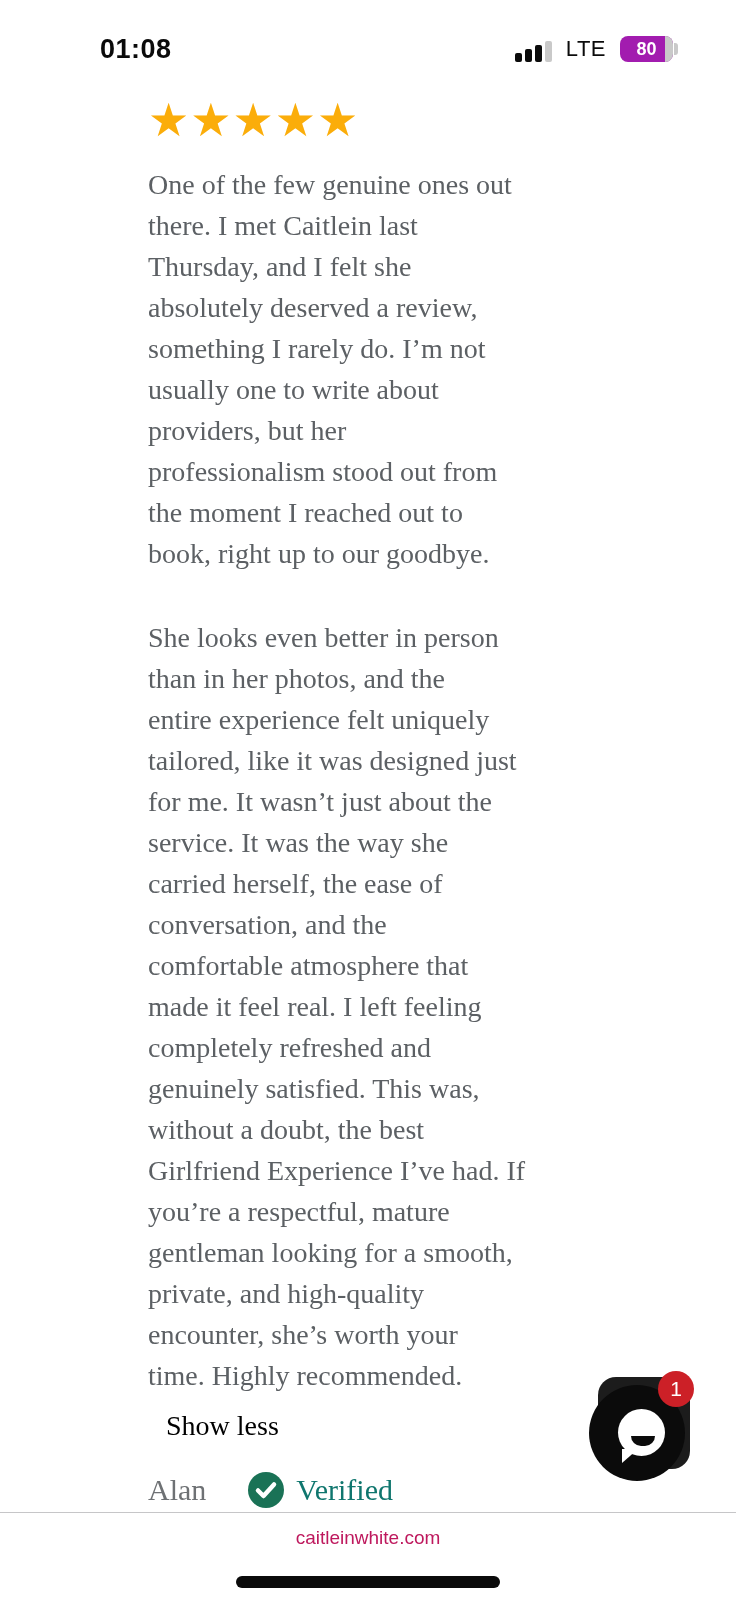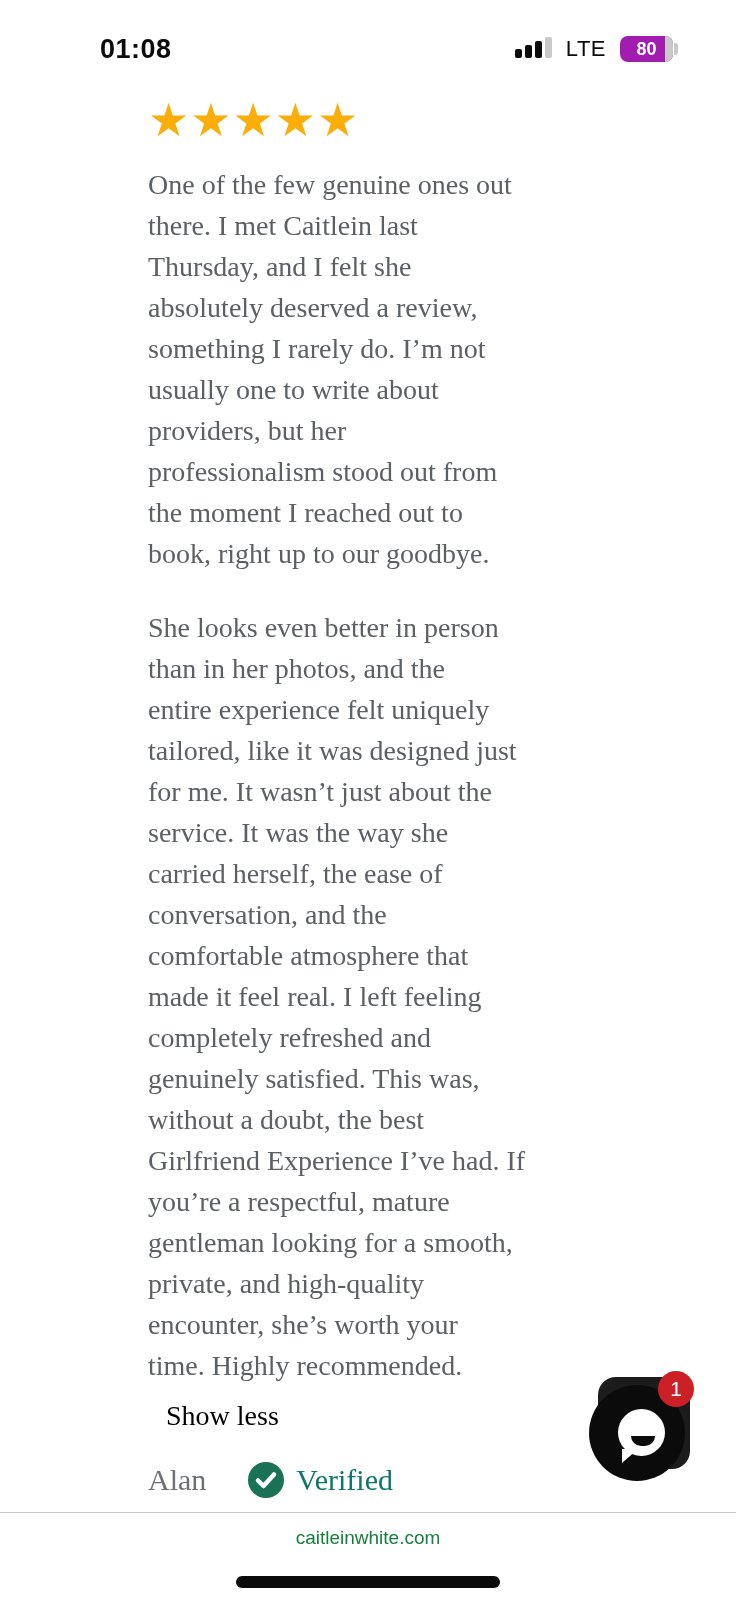--- a/index.html
+++ b/index.html
@@ -4,21 +4,21 @@
 <style>
   * { margin:0; padding:0; box-sizing:border-box; }
   html,body { width:736px; height:1600px; background:#ffffff; overflow:hidden;
               font-family:"Liberation Sans", sans-serif; }
   .screen { position:relative; width:736px; height:1600px; background:#fff;padding-left:22px; }
 
   
   .status-bar { position:absolute; top:0; left:0; width:736px; height:76px; }
   .sb-time { position:absolute; left:100px; top:34px; font-size:27px; font-weight:bold;
              color:#0b0b0b; letter-spacing:.5px; }
-  .sb-right { position:absolute; right:58px; top:36px; display:flex; align-items:flex-start; gap:14px; }
+  .sb-right { position:absolute; right:58px; top:36px; display:flex; align-items:flex-end; gap:14px; }
   .sig { display:flex; align-items:flex-end; gap:3px; height:22px; }
   .sig span { display:block; width:7px; border-radius:2px; background:#0b0b0b; }
   .sig .b1{height:9px;} .sig .b2{height:13px;} .sig .b3{height:17px;}
   .sig .b4{height:21px; background:#c9c9c9;}
   .sb-net { font-size:22px; color:#0b0b0b; font-weight:500; letter-spacing:.5px; }
   .battery { position:relative; display:flex; align-items:center; }
   .bat-body { position:relative; width:53px; height:26px; background:#a21caf;
               border-radius:8px; overflow:hidden; display:flex; align-items:center;
               justify-content:center; }
   .bat-empty { position:absolute; right:0; top:0; width:8px; height:26px; background:#c9c9c9; }
@@ -26,21 +26,21 @@
   .bat-nub { width:4px; height:12px; background:#c9c9c9; border-radius:0 3px 3px 0; margin-left:1px; }
 
   
   .content { position:absolute; left:148px; top:96px; width:460px; }
   .rating-row { display:flex; align-items:center; margin-bottom:20px; }
   .stars { font-family:"DejaVu Sans", sans-serif; font-size:46px; line-height:48px;
            color:#FBAD0A; letter-spacing:1px; white-space:nowrap; }
   .review-date { margin-left:28px; font-family:"Liberation Serif", serif; font-style:italic;
                  font-size:31px; color:#6a6d70; white-space:nowrap; }
   .review-body p { font-family:"Liberation Serif", serif; font-size:28px; line-height:41px;
-                   color:#5c6064; white-space:pre-line; margin-bottom:33px; }
+                   color:#5c6064; white-space:pre-line; margin-bottom:43px; }
   .review-body p:last-child { margin-bottom:12px; }
   .show-less { display:inline-block; margin-left:18px; margin-top:2px;
                font-family:"Liberation Serif", serif; font-size:28px; color:#000000;
                cursor:pointer; }
   .reviewer-row { display:flex; align-items:center; margin-top:30px; }
   .reviewer-name { font-family:"Liberation Serif", serif; font-size:30px; color:#6e7174; }
   .verified-icon { width:36px; height:36px; margin-left:42px; flex:0 0 auto; }
   .verified-label { margin-left:12px; font-family:"Liberation Serif", serif; font-size:30px;
                     color:#0f766e; }
 
@@ -58,21 +58,21 @@
   .chat-mouth { position:absolute; left:33px; top:59px; width:24px; height:10px;
                 background:#0b0b0b; border-radius:0 0 24px 24px; }
   .chat-badge { position:absolute; left:60px; top:-6px; width:36px; height:36px;
                 border-radius:50%; background:#cc2027; display:flex; align-items:center;
                 justify-content:center; color:#fff; font-size:21px; z-index:2; }
 
   
   .bottom-bar { position:absolute; left:0; top:1512px; width:736px; height:88px;
                 background:#ffffff; border-top:1px solid #c6c6c8; z-index:5; }
   .url-text { position:absolute; left:0; top:14px; width:736px; text-align:center;
-              font-size:19px; color:#15803d; }
+              font-size:19px; color:#be185d; }
   .home-indicator { position:absolute; left:236px; top:63px; width:264px; height:12px;
                     border-radius:6px; background:#0a0a0a; }
 </style>
 </head>
 <body>
 
 <div class="screen">
 
   <div class="status-bar">
     <div class="sb-time">01:08</div>

